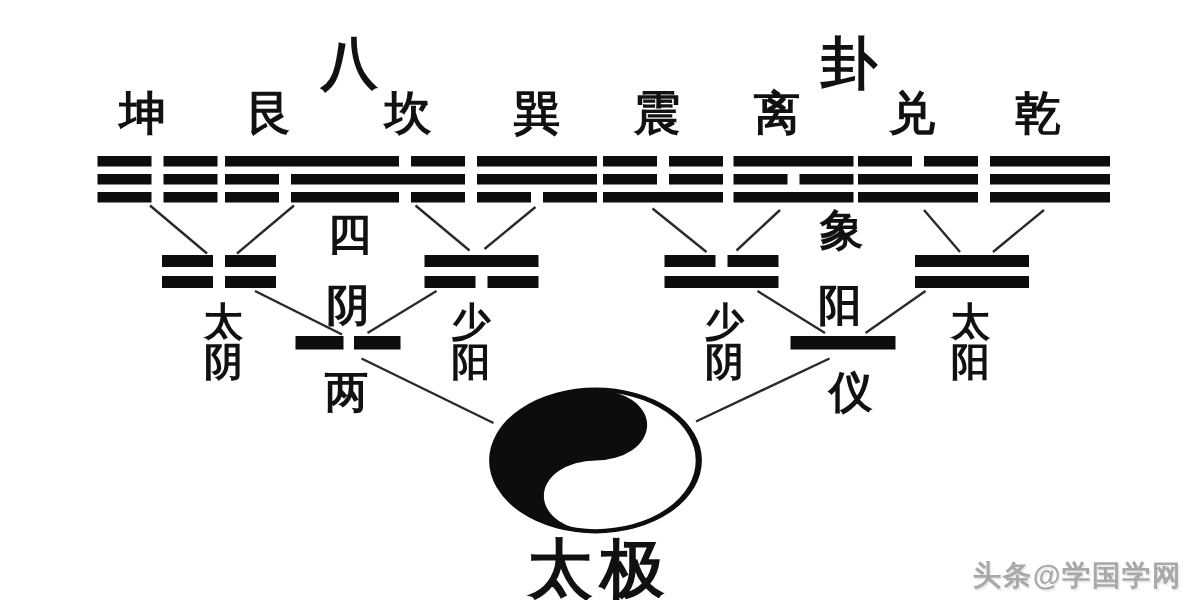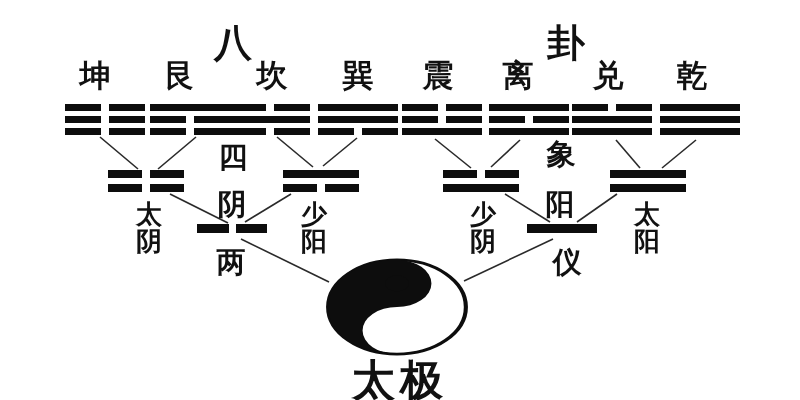--- a/index.html
+++ b/index.html
@@ -250,13 +250,14 @@
     <svg width="146" height="100" viewBox="-1.06 -1.06 2.12 2.12" preserveAspectRatio="none">
       <circle cx="0" cy="0" r="1" fill="#ffffff" stroke="#0d0d0d" stroke-width="0.06"></circle>
       <path d="M 0,-1 A 1,1 0 0 0 0,1 A 0.5,0.5 0 0 1 0,0 A 0.5,0.5 0 0 0 0,-1 Z" fill="#0d0d0d"></path>
       <circle cx="0" cy="-0.5" r="0.17" fill="#0d0d0d"></circle>
       <circle cx="0" cy="0.5" r="0.17" fill="#ffffff"></circle>
     </svg>
   </div>
 
   <div class="cn taiji-label" style="left:400px;">太极</div>
 
+  <div class="watermark">头条@学国学网</div>
 </div>
 
 </body></html>

